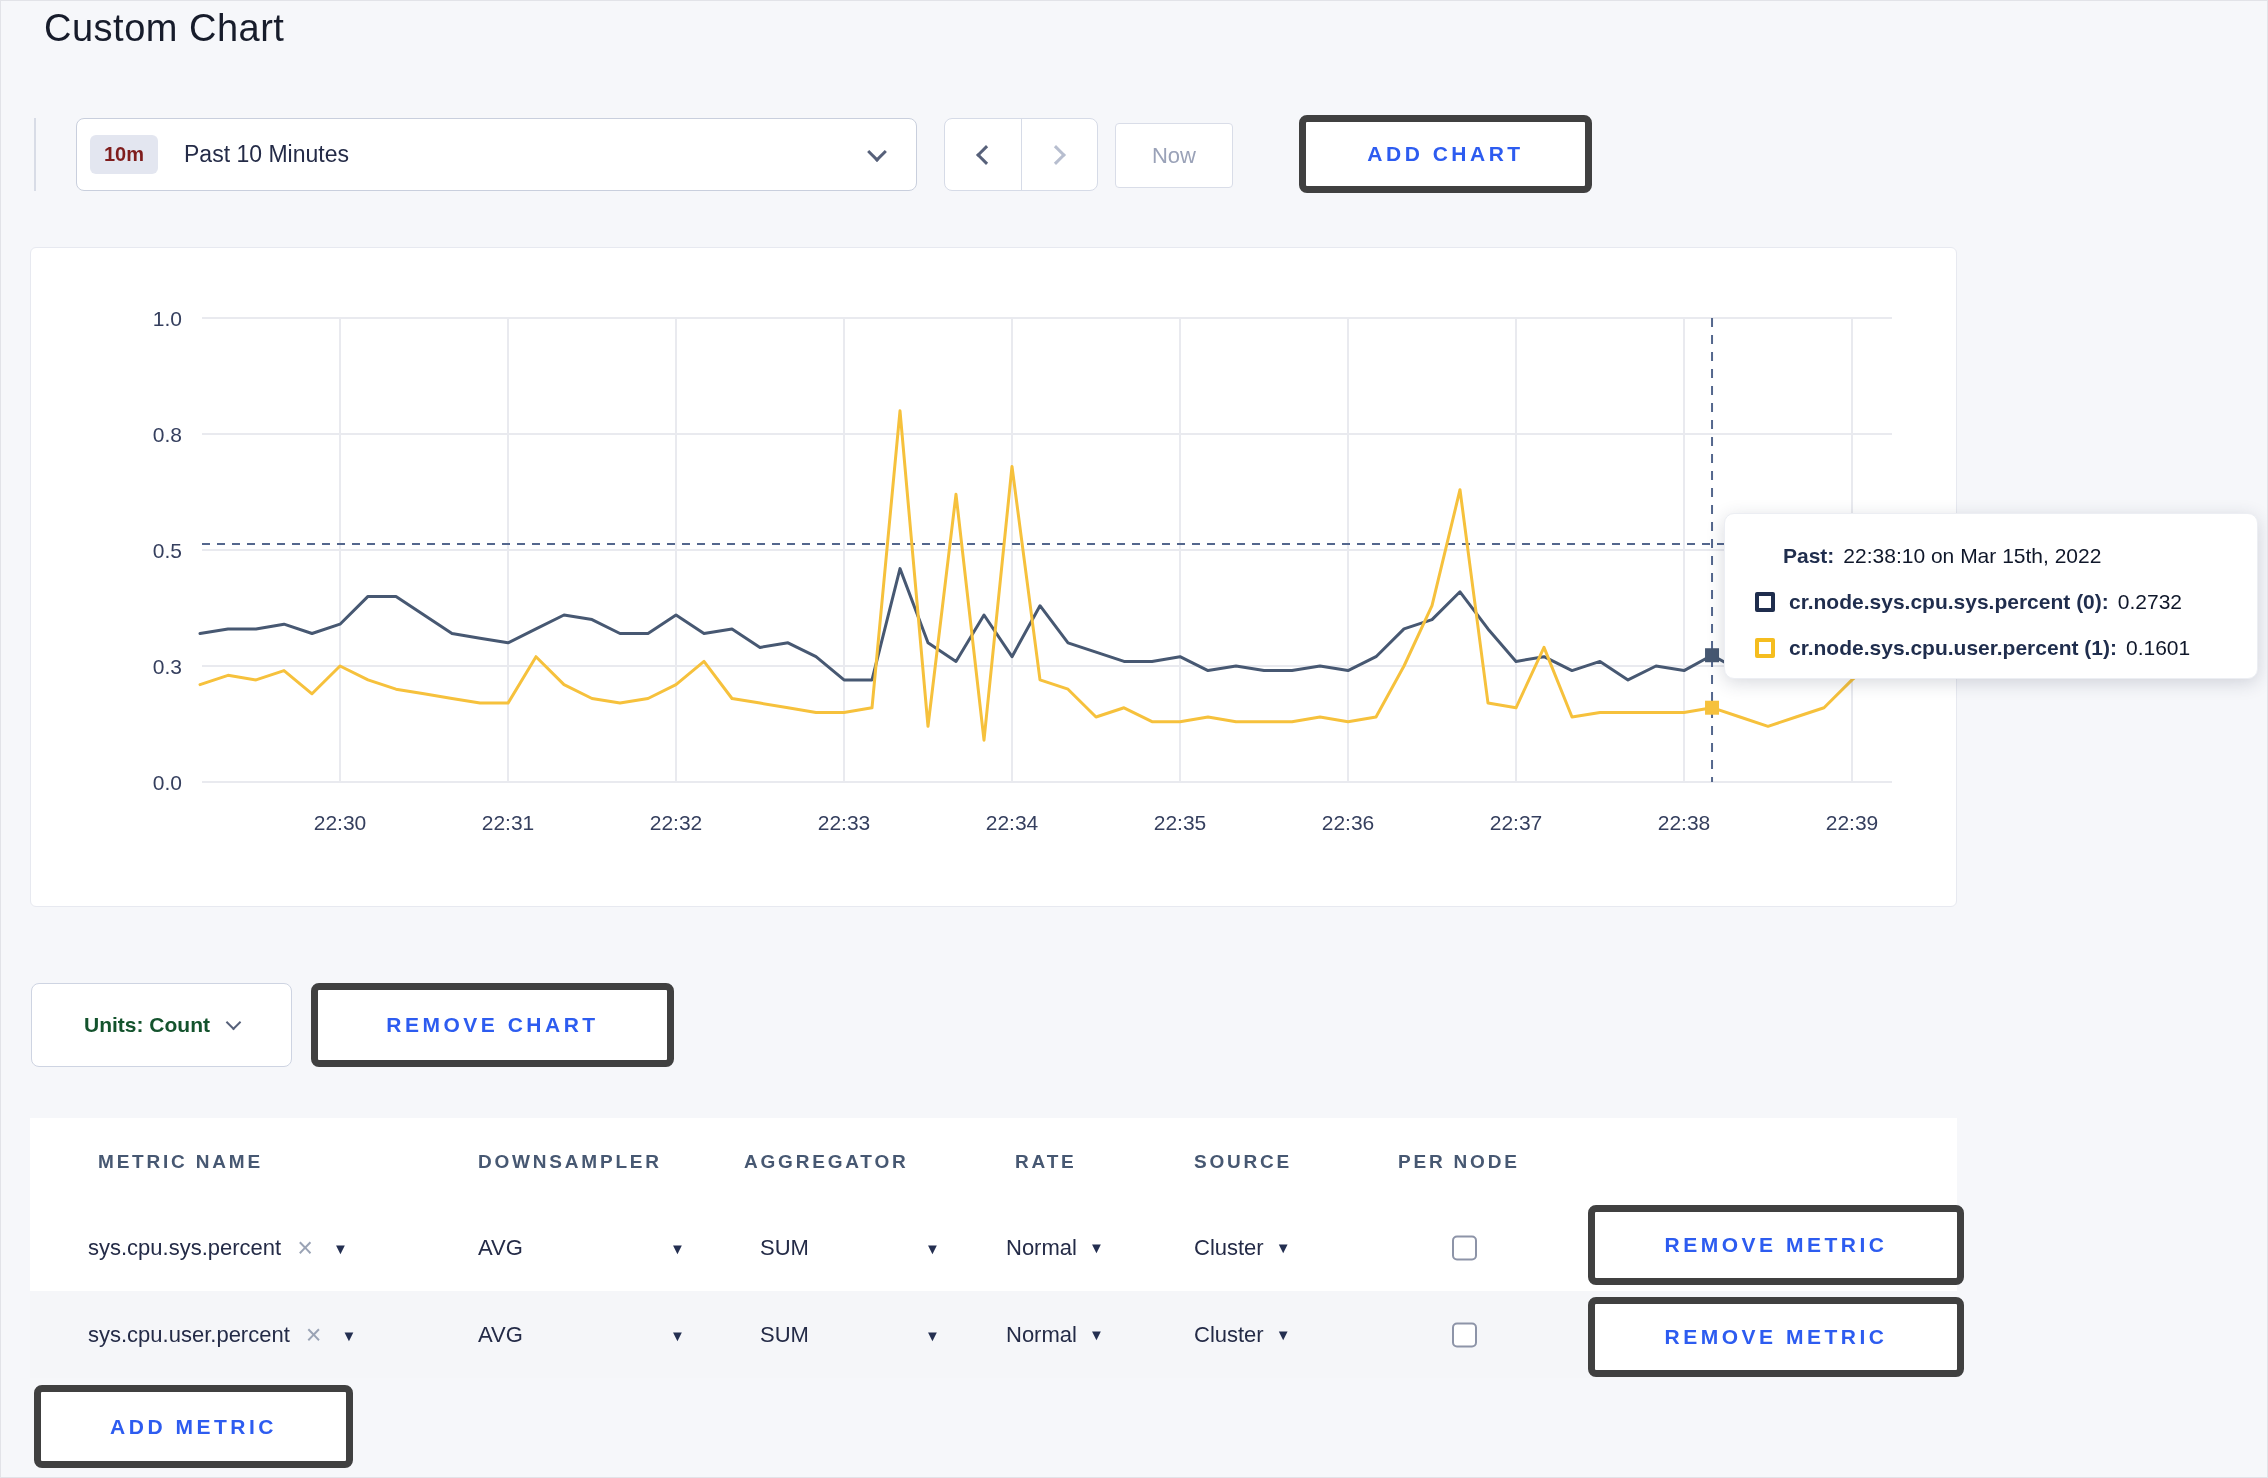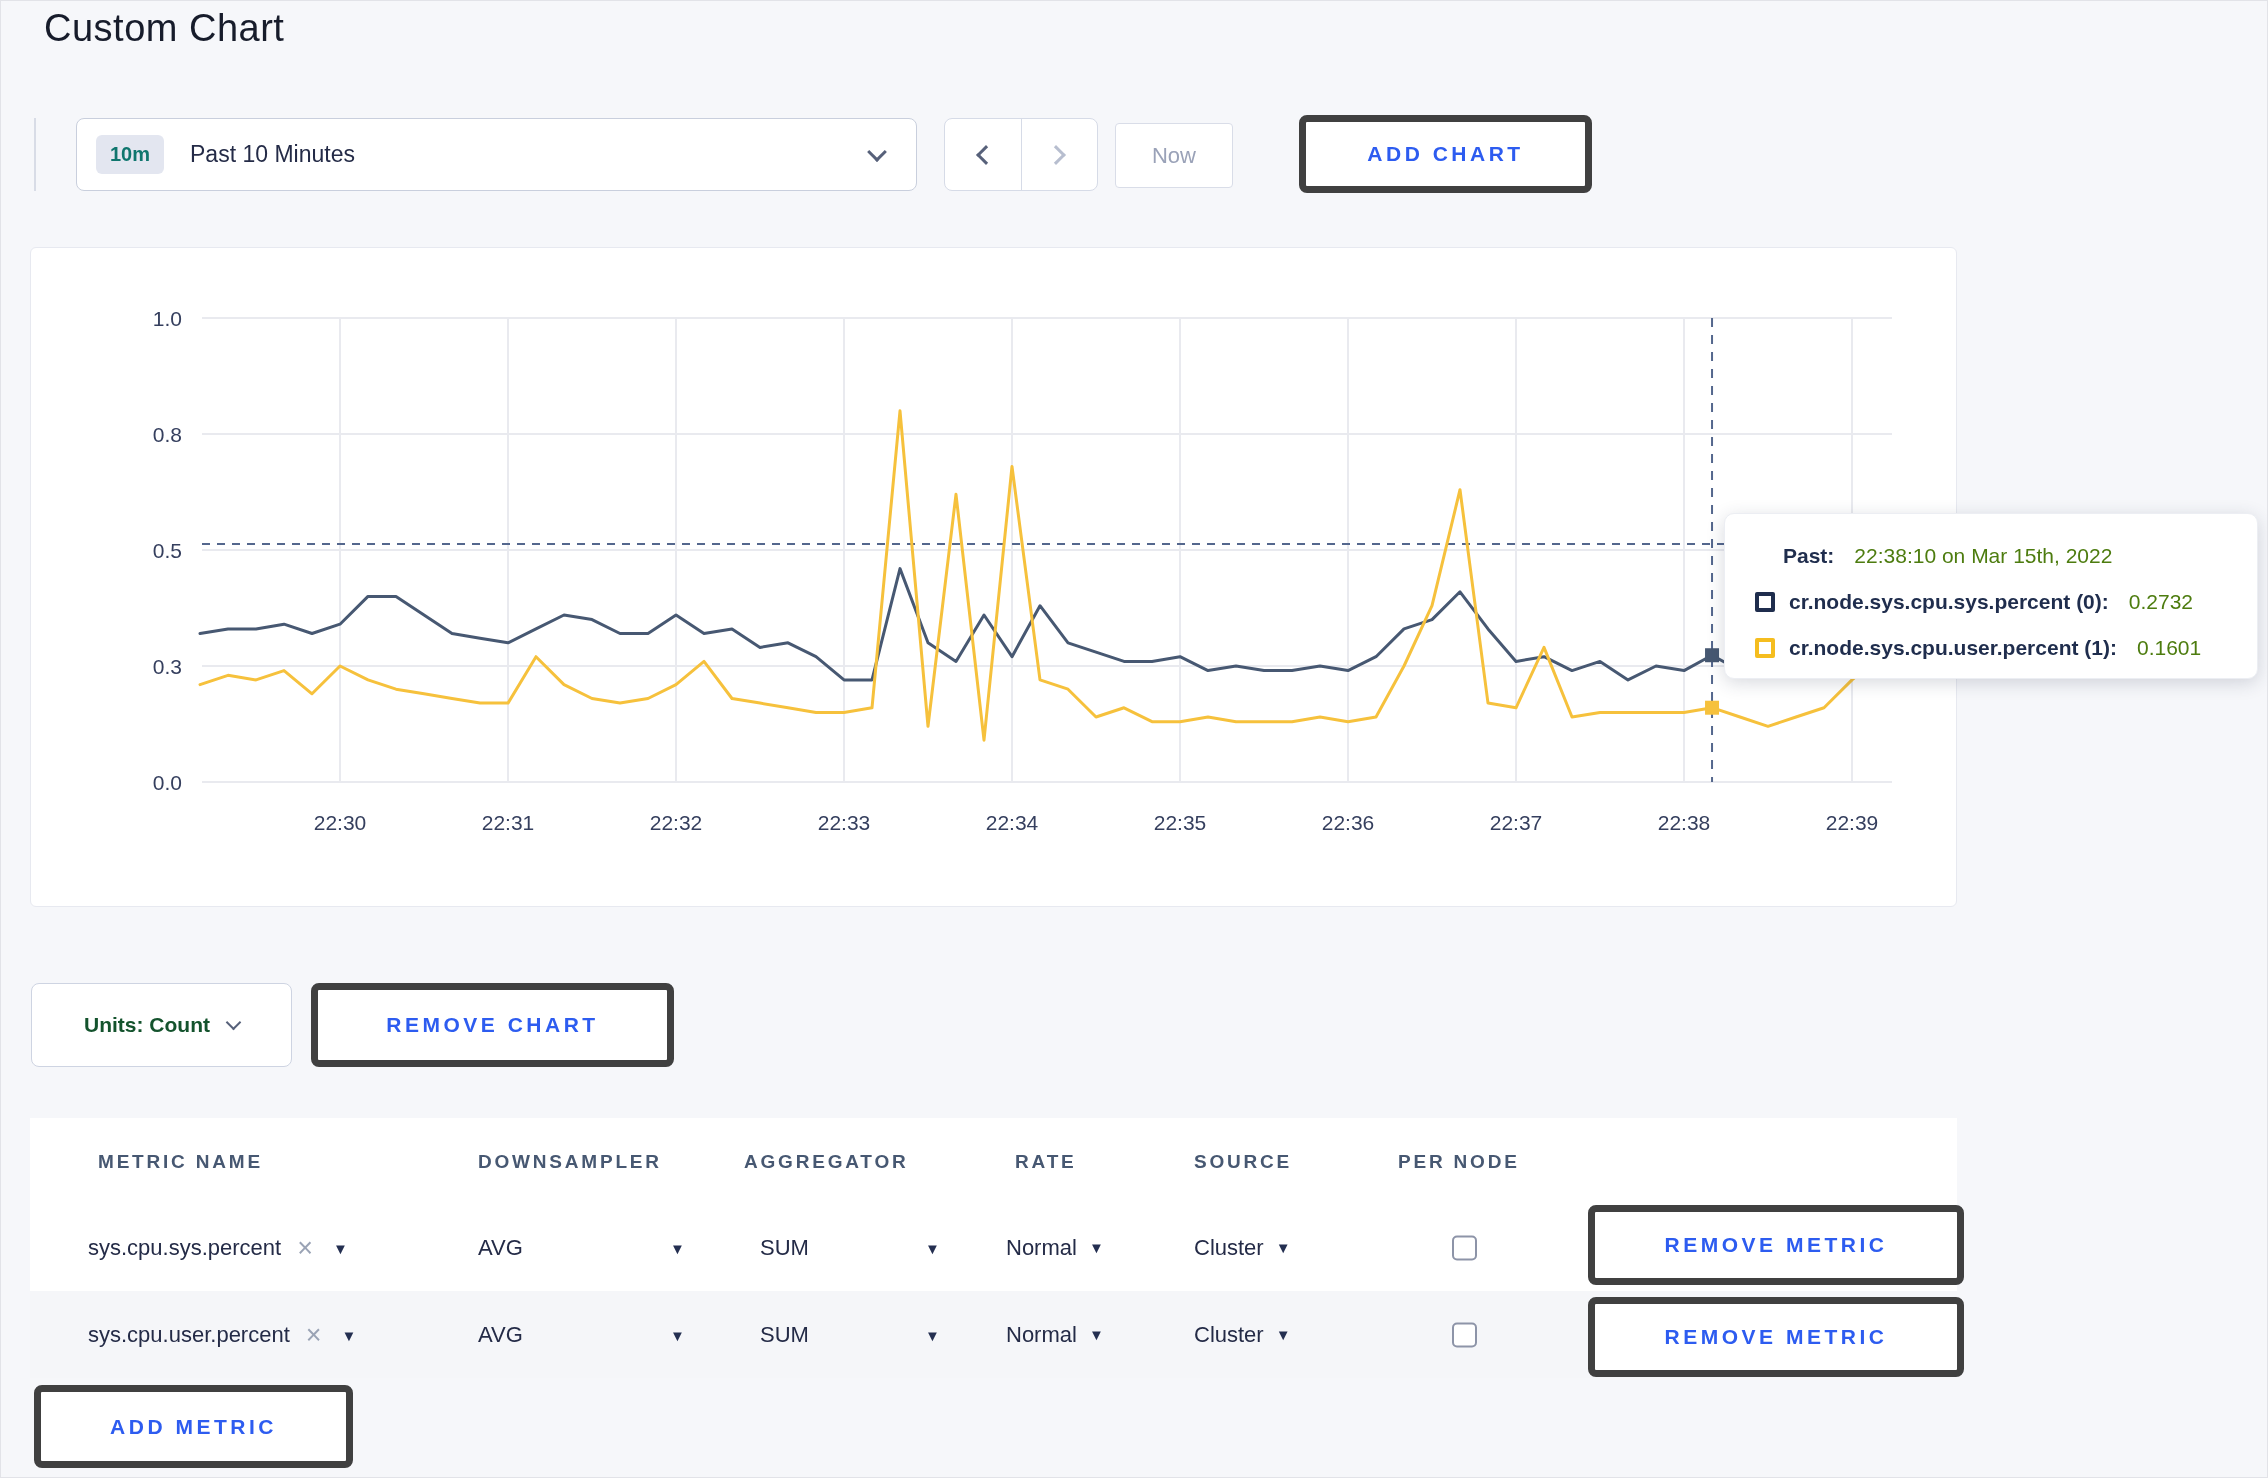--- a/index.html
+++ b/index.html
@@ -9,22 +9,22 @@
           border:1px solid #e2e3e8; overflow:hidden; }
 
   .page-title { position:absolute; left:43px; top:6px; font-size:38px; font-weight:400;
                 color:#171c2b; letter-spacing:.5px; }
 
   
   .toolbar-divider { position:absolute; left:33px; top:117px; width:2px; height:73px; background:#d8dce6; }
   .time-select { position:absolute; left:75px; top:117px; width:841px; height:73px;
                  background:#fff; border:1px solid #c9cfdd; border-radius:8px;
                  display:flex; align-items:center; cursor:pointer; }
-  .time-badge { margin-left:19px; background:#e3e6f0; border-radius:6px; padding:8px 14px;
-                font-size:20px; font-weight:700; color:#0f766e; }
+  .time-badge { margin-left:13px; background:#e3e6f0; border-radius:6px; padding:8px 14px;
+                font-size:20px; font-weight:700; color:#7f1d1d; }
   .time-label { margin-left:26px; font-size:23px; color:#242b47; }
   .chev { width:14px; height:14px; border-right:3px solid #57617a; border-bottom:3px solid #57617a; }
   .chev-down { transform:rotate(45deg); }
   .time-select .chev-down { position:absolute; right:32px; top:26px; }
 
   .nav-group { position:absolute; left:943px; top:117px; width:154px; height:73px;
                background:#fff; border:1px solid #d6dbe7; border-radius:8px; display:flex; }
   .nav-btn { flex:1; display:flex; align-items:center; justify-content:center; cursor:pointer; }
   .nav-btn + .nav-btn { border-left:1px solid #d6dbe7; }
   .chev-left  { transform:rotate(135deg); margin-left:6px; }
@@ -48,21 +48,21 @@
 
   
   .tooltip { position:absolute; left:1723px; top:512px; width:534px; height:166px;
              background:#fff; border:1px solid #eceef3; border-radius:10px;
              box-shadow:0 4px 18px rgba(40,50,80,.18); padding:22px 0 0 30px; z-index:5; }
   .t-row { display:flex; align-items:center; height:40px; }
   .t-row + .t-row { margin-top:6px; }
   .t-time-label { font-size:21px; font-weight:700; color:#1f2d4d; margin-left:28px; }
   .t-sq { width:20px; height:20px; border-radius:2px; background:#fff; margin-right:14px; flex:none; }
   .t-label { font-size:21px; font-weight:700; color:#1f2d4d; }
-  .t-val { font-size:21px; color:#4d7c0f; margin-left:20px; }
+  .t-val { font-size:21px; color:#0f172a; margin-left:9px; }
 
   
   .units-btn { position:absolute; left:30px; top:982px; width:261px; height:84px; background:#fff;
                border:1px solid #ced4e2; border-radius:8px; display:flex; align-items:center;
                justify-content:center; gap:18px; cursor:pointer; }
   .units-btn .label { font-size:21px; font-weight:700; color:#14532d; }
   .units-btn .chev { width:11px; height:11px; border-width:2.5px; margin-top:-6px; }
   .remove-chart-btn { position:absolute; left:310px; top:982px; width:363px; height:84px; }
 
   

